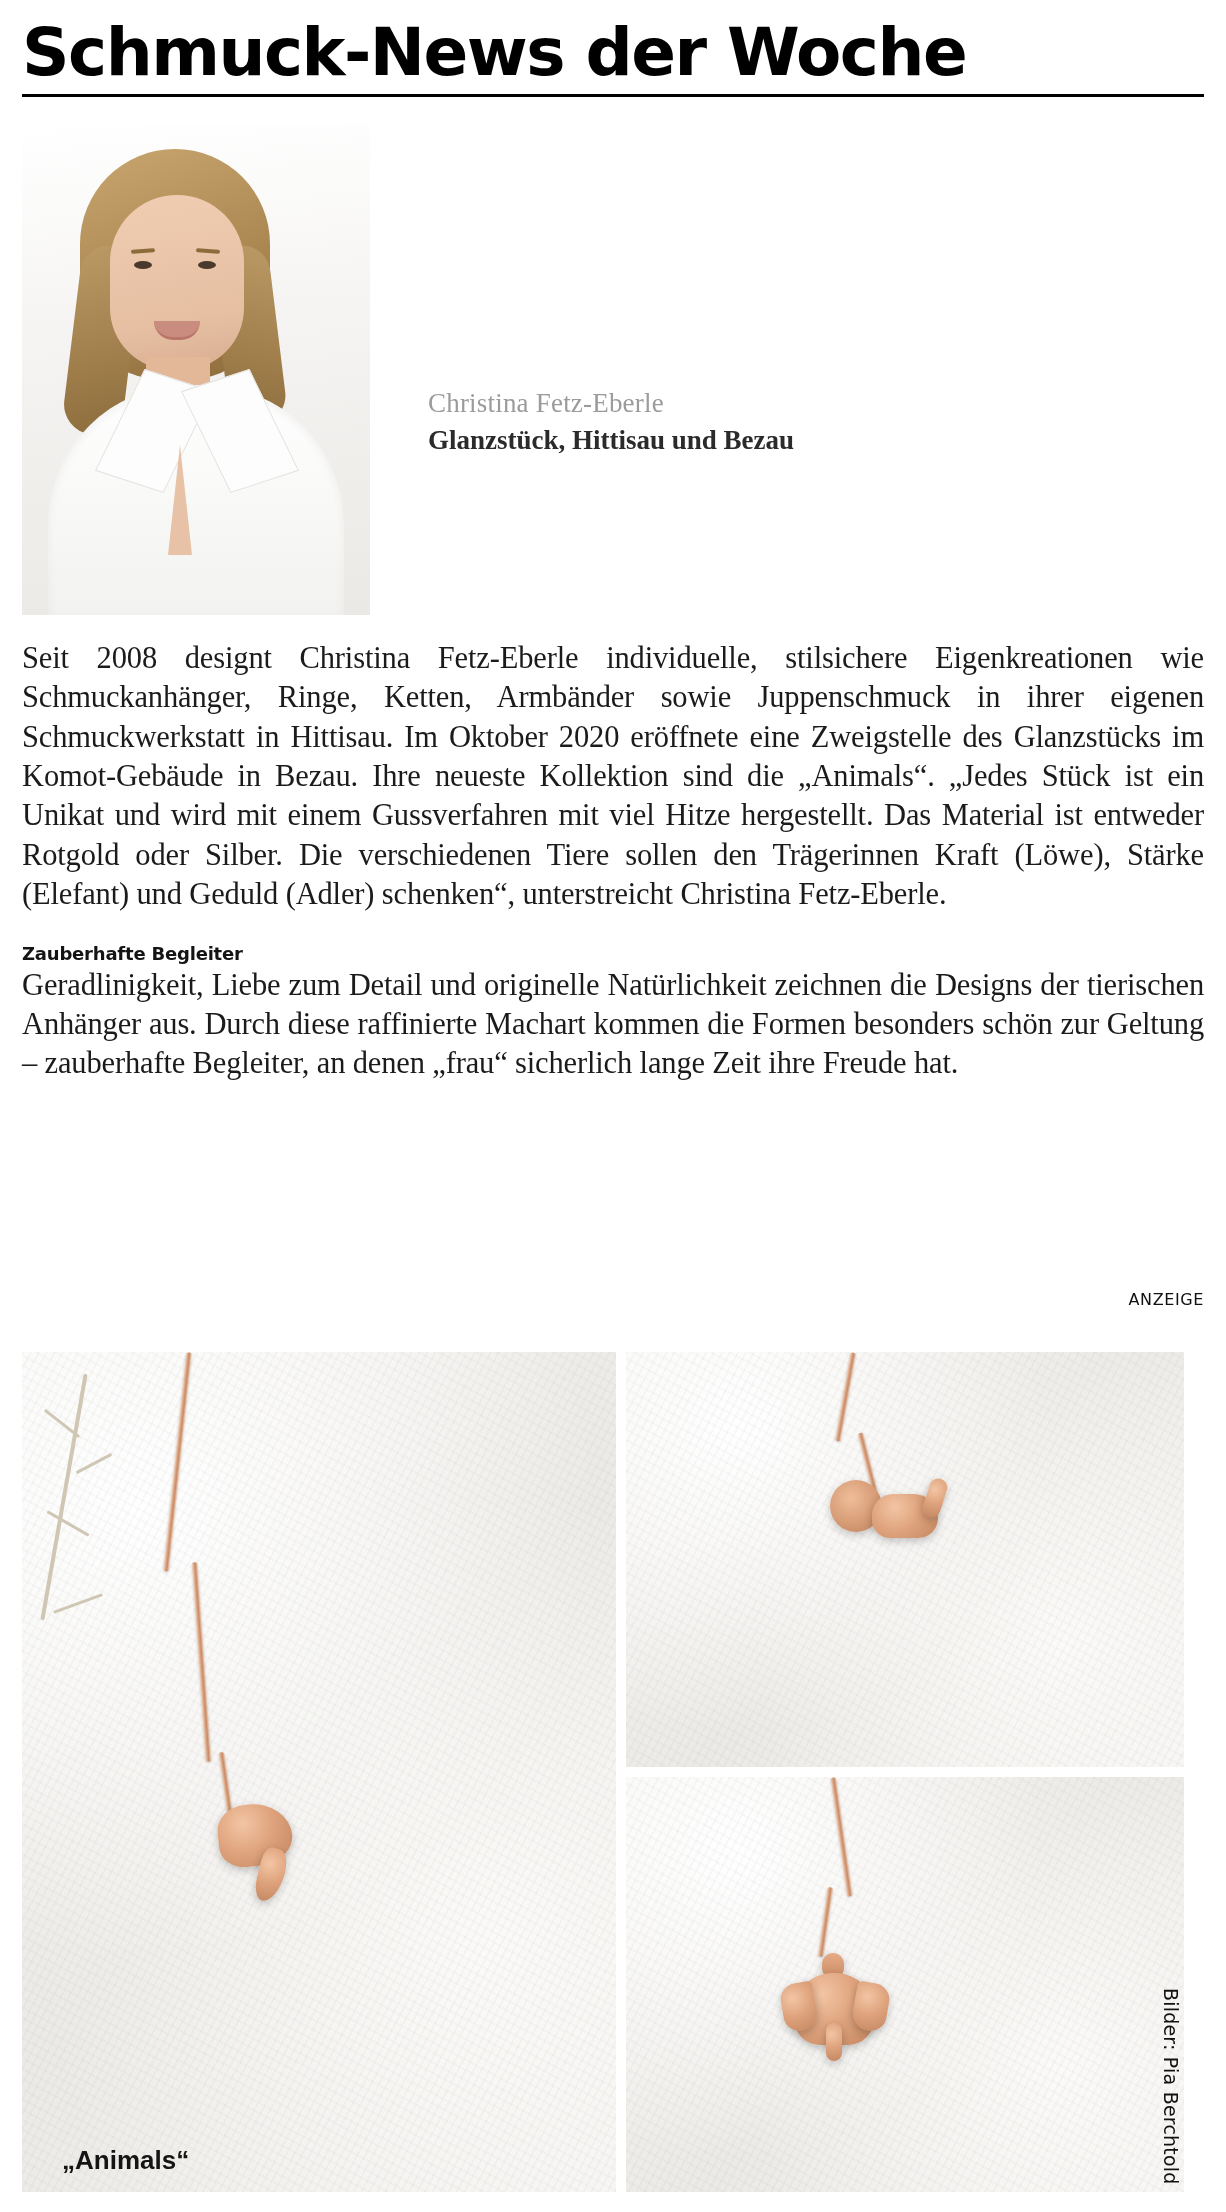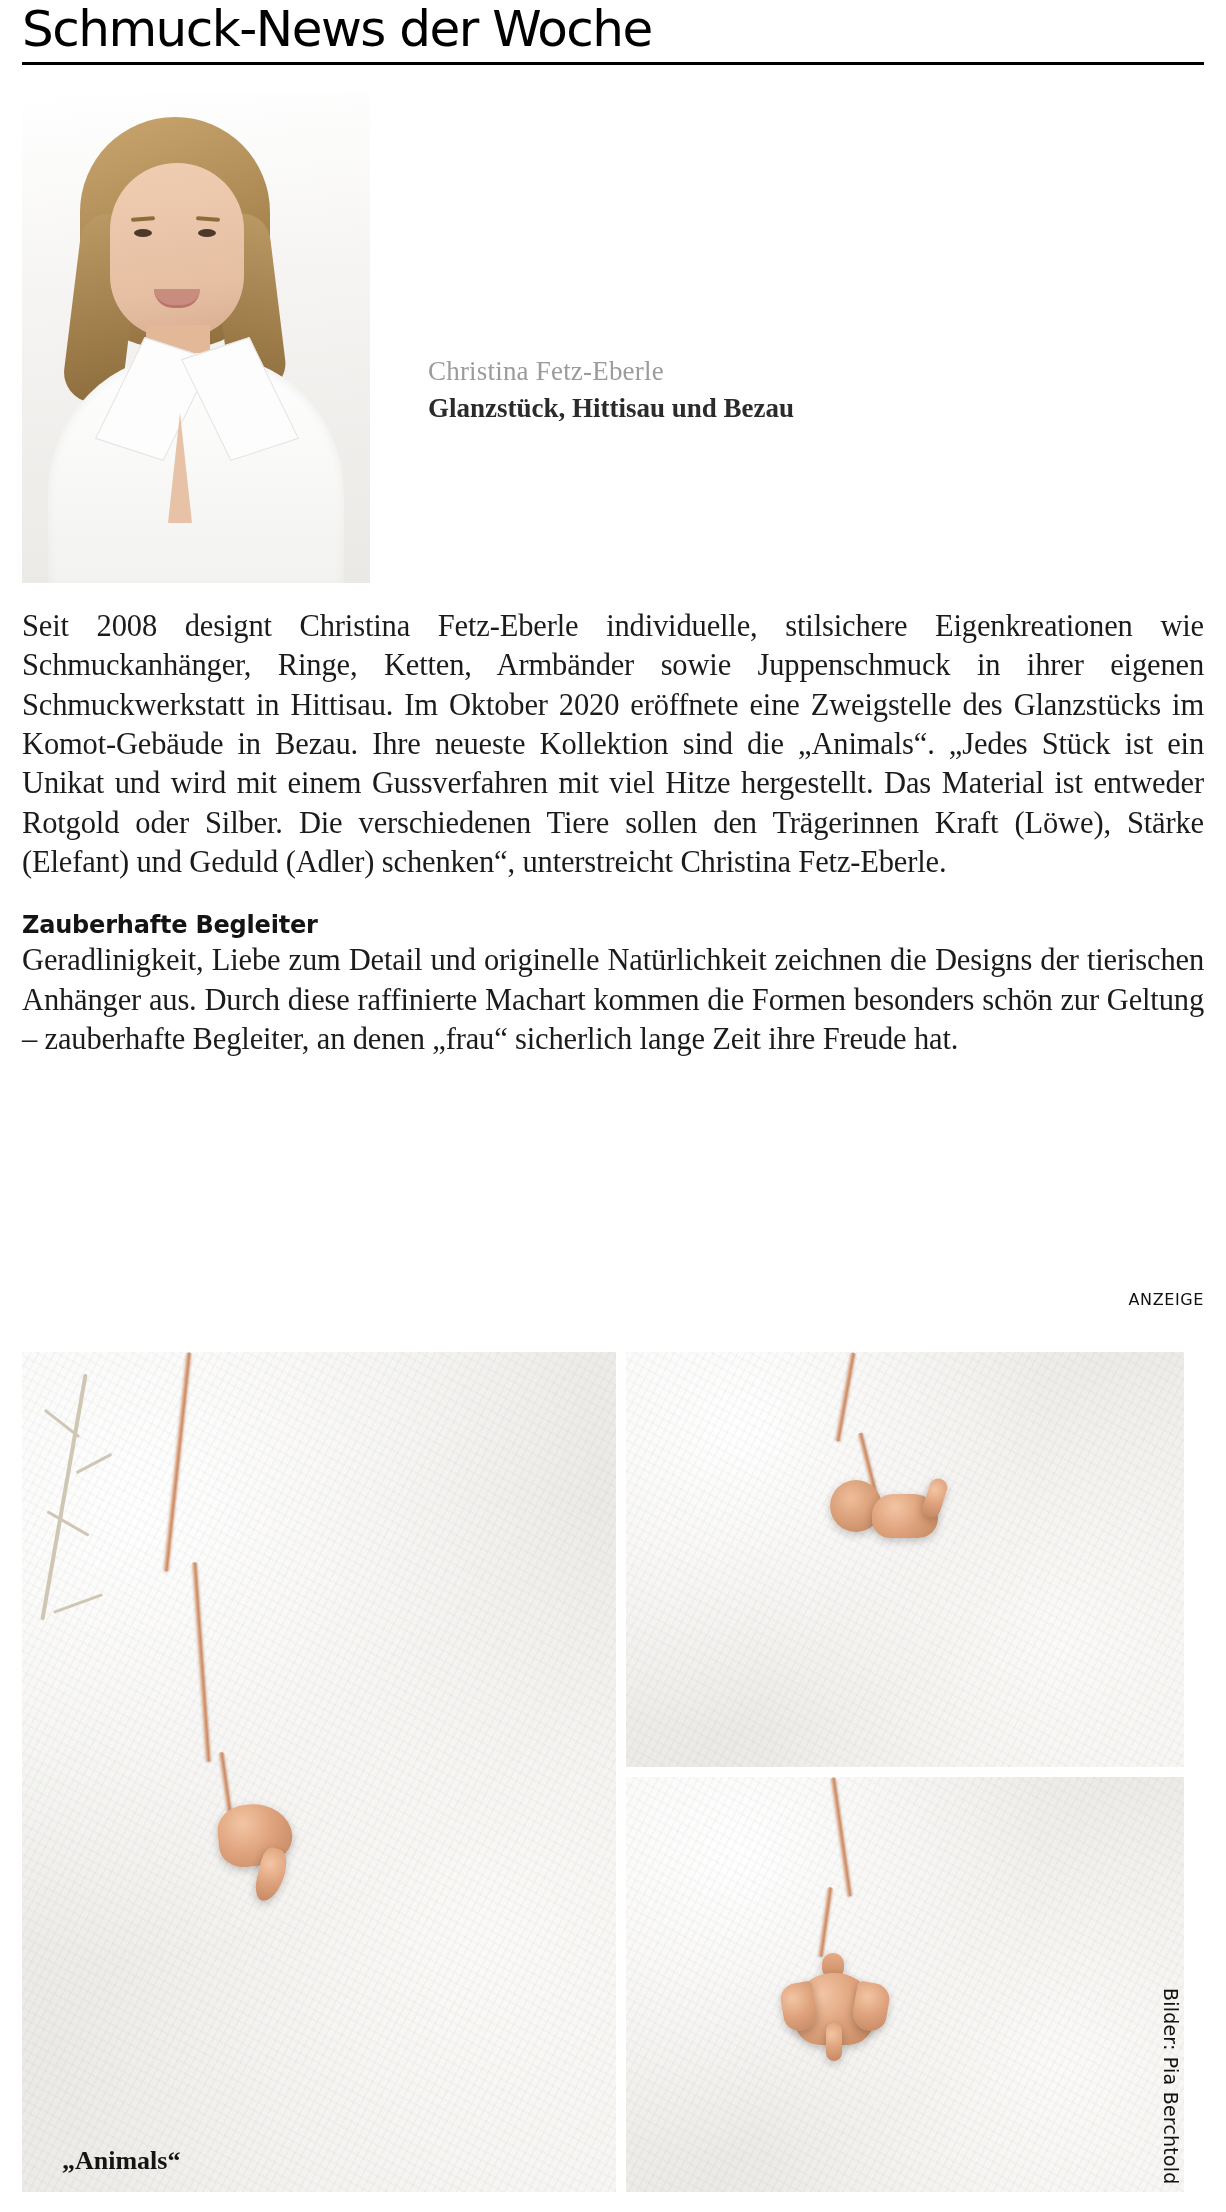--- a/index.html
+++ b/index.html
@@ -19,26 +19,26 @@
     position: relative;
     width: 1226px;
     height: 2212px;
     box-sizing: border-box;
     padding: 0 22px;
   }
 
   
   .masthead {
     font-family: "DejaVu Sans", sans-serif;
-    font-weight: normal;
-    font-size: 50px;
+    font-weight: bold;
+    font-size: 66px;
     line-height: 1.0;
     letter-spacing: -1.5px;
     color: #000000;
-    padding-top: 4px;
+    padding-top: 20px;
     padding-bottom: 6px;
     white-space: nowrap;
   }
   .rule-top {
     border-bottom: 3px solid #000000;
     margin-top: 2px;
   }
 
   
   .top-block {
@@ -190,21 +190,21 @@
     line-height: 1.29;
     color: #1b1b1b;
     text-align: justify;
     letter-spacing: -.15px;
   }
   .body-copy p { margin: 0; }
   .subhead {
     margin-top: 28px;
     font-family: "DejaVu Sans", sans-serif;
     font-weight: bold;
-    font-size: 24px;
+    font-size: 18px;
     color: #141414;
     letter-spacing: -.2px;
   }
 
   .anzeige {
     position: absolute;
     right: 22px;
     top: 1290px;
     font-family: "DejaVu Sans", sans-serif;
     font-size: 16px;
@@ -267,21 +267,21 @@
   }
   .twig {
     position: absolute;
     background: #cfc6b4;
     border-radius: 2px;
   }
   .caption-animals {
     position: absolute;
     left: 40px;
     bottom: 16px;
-    font-family: Liberation Serif, serif;
+    font-family: Liberation Sans, sans-serif;
     font-weight: bold;
     font-size: 26px;
     color: #141414;
     margin-top: 28px;
   }
   .credit {
     position: absolute;
     right: 2px;
     bottom: 8px;
     width: 28px;

